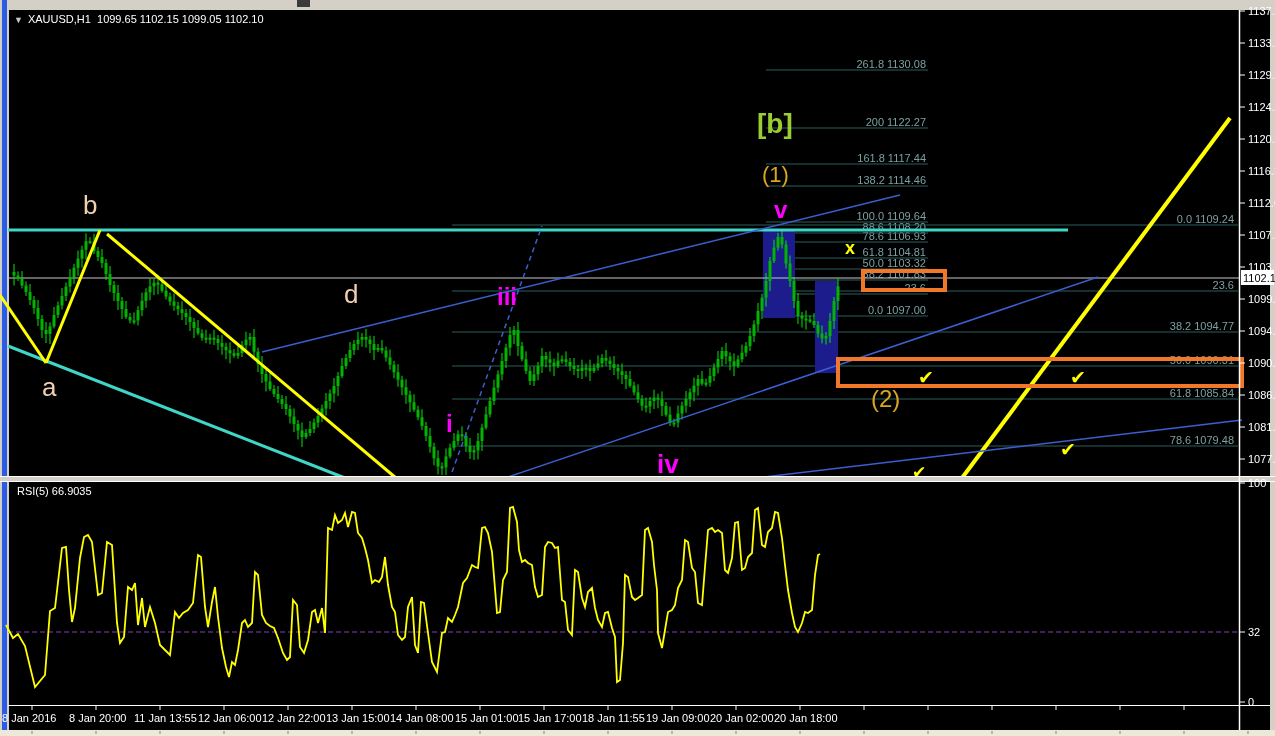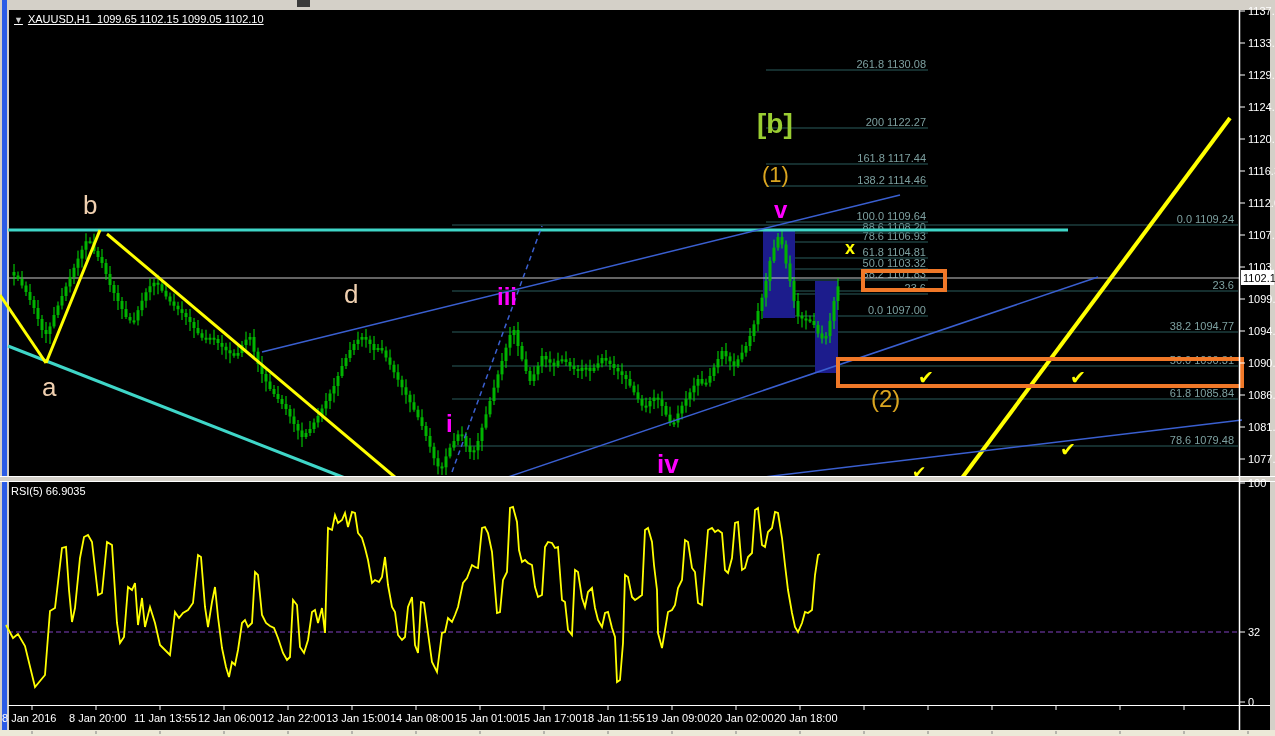--- a/index.html
+++ b/index.html
@@ -1,21 +1,21 @@
 <!DOCTYPE html>
 <html><head>
 <meta charset="utf-8">
 <style>
   html,body{margin:0;padding:0;background:#D4D0C8;}
   .screen{position:relative;width:1275px;height:736px;overflow:hidden;background:#000;
           font-family:"Liberation Sans",sans-serif;}
   svg{position:absolute;left:0;top:0;}
-  .title-overlay{position:absolute;left:14px;top:13px;color:#fff;font-size:11px;white-space:pre;text-decoration:underline;}
+  .title-overlay{position:absolute;left:14px;top:13px;color:#fff;font-size:11px;white-space:pre;}
   .title-overlay .tri{color:#C8C8C8;font-size:9px;margin-right:5px;}
-  .rsi-overlay{position:absolute;left:11px;top:485px;color:#fff;font-size:11px;white-space:pre;}
+  .rsi-overlay{position:absolute;left:17px;top:485px;color:#fff;font-size:11px;white-space:pre;}
 </style>
 </head>
 <body>
 
 <div class="screen">
   <svg id="svg" width="1275" height="736" viewBox="0 0 1275 736">
       <rect x="0" y="0" width="1275" height="736" fill="#000"></rect>
       <rect x="0" y="0" width="1275" height="10" fill="#D4D0C8"></rect>
       <rect x="297" y="0" width="13" height="7" fill="#3a3a3a"></rect>
       <rect x="0" y="0" width="2" height="736" fill="#D4D0C8"></rect>

